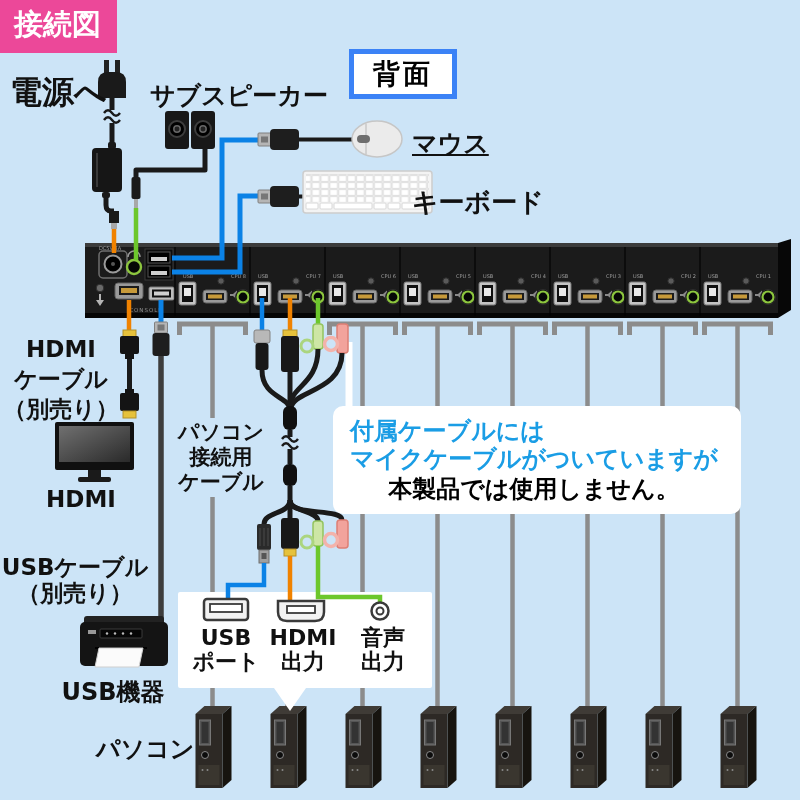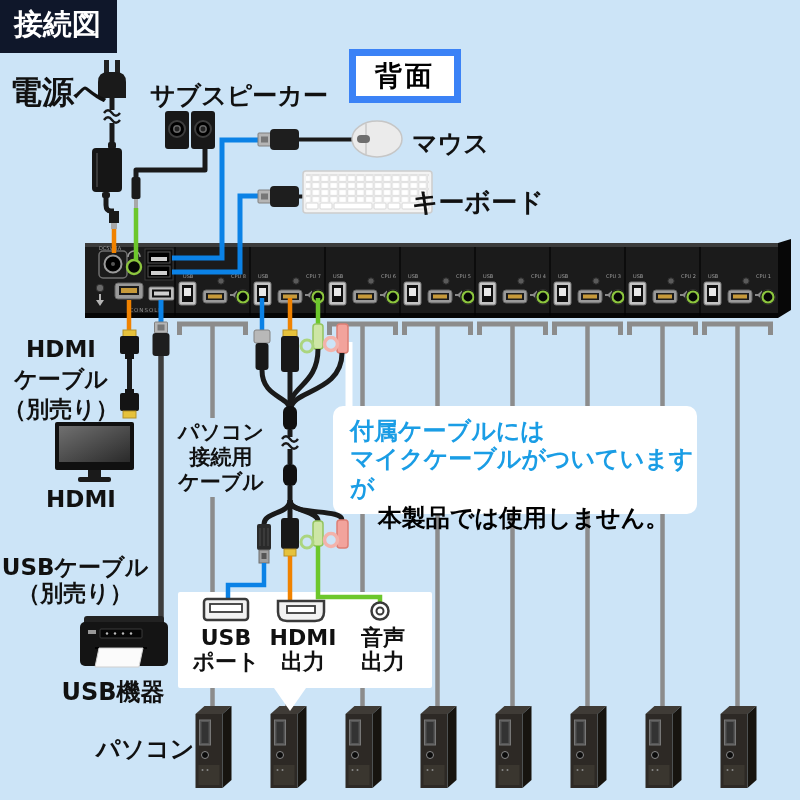--- a/index.html
+++ b/index.html
@@ -8,22 +8,22 @@
   svg{position:absolute;left:0;top:0;}
   .lbl{position:absolute;font-weight:600;color:#111;white-space:nowrap;}
   .col{text-align:center;}
   .col .ln{display:block;}
   .cord{stroke:#1a1a1a;stroke-width:5;fill:none;stroke-linejoin:round;}
   .cord4{stroke:#1a1a1a;stroke-width:4;fill:none;}
   .tilde{stroke:#1a1a1a;stroke-width:2.4;fill:none;}
   .tiny{font-size:5px;fill:#9f9f9f;font-family:"DejaVu Sans",sans-serif;}
   #badge{position:absolute;left:0;top:0;padding:5px 16px 8px 14px;font-size:29px;font-weight:bold;color:#fff;}
   #rear-box{position:absolute;left:349px;top:49px;width:98px;height:40px;background:#fff;
-    border:7px solid #3b82f6;font-size:27px;font-weight:bold;text-align:center;line-height:40px;letter-spacing:3px;}
-  #note-box{position:absolute;left:333px;top:406px;width:364px;height:108px;background:#fff;border-radius:10px;}
+    border:5px solid #3b82f6;font-size:27px;font-weight:bold;text-align:center;line-height:40px;letter-spacing:3px;}
+  #note-box{position:absolute;left:333px;top:406px;width:408px;height:108px;background:#fff;border-radius:10px;}
   #note-box .note-line{display:block;font-size:24px;font-weight:600;line-height:29px;}
   #note-text{position:absolute;left:17px;top:11px;}
   #callout-box{position:absolute;left:178px;top:592px;width:254px;height:96px;background:#fff;border-radius:2px;}
   #callout-ptr{position:absolute;left:96px;top:96px;width:0;height:0;
     border-left:16px solid transparent;border-right:16px solid transparent;border-top:23px solid #fff;}
   .co-lbl{position:absolute;top:34px;text-align:center;font-size:22px;line-height:24px;font-weight:600;color:#111;}
   .co-lbl .ln{display:block;}
 </style>
 </head>
 <body>
@@ -503,26 +503,26 @@
         <path d="M278,601 h46 v11 q0,9 -9,9 h-28 q-9,0 -9,-9 z" fill="#f2f2f2" stroke="#3a3a3a" stroke-width="2.5"></path>
         <rect x="287" y="606" width="28" height="7" fill="#fff" stroke="#3a3a3a" stroke-width="1.8"></rect>
       </g>
       <g>
         <circle cx="380" cy="611" r="8.5" fill="#fff" stroke="#3a3a3a" stroke-width="2.5"></circle>
         <circle cx="380" cy="611" r="3.5" fill="#fff" stroke="#3a3a3a" stroke-width="2"></circle>
       </g>
     </g>
   </svg>
 
-  <div id="badge" style="background: #0f172a;">接続図</div>
+  <div id="badge" style="background: #ec4899;">接続図</div>
   <div id="rear-box">背面</div>
 
   <div class="lbl" style="left:10px;top:71px;font-size:32px;">電源へ</div>
   <div class="lbl" style="left:150px;top:79px;font-size:25px;">サブスピーカー</div>
-  <div class="lbl" style="left:412px;top:127px;font-size:25px;">マウス</div>
+  <div class="lbl" style="left:412px;top:127px;font-size:25px;text-decoration:underline;">マウス</div>
   <div class="lbl" style="left:412px;top:185px;font-size:26px;">キーボード</div>
 
   <div class="lbl col" style="left:0;width:122px;top:334px;font-size:23px;line-height:30px;">
     <span class="ln">HDMI</span>
     <span class="ln">ケーブル</span>
     <span class="ln">（別売り）</span>
   </div>
 
   <div class="lbl col" style="left:176px;width:90px;top:418px;font-size:21px;line-height:25px;background:#cce4f7;padding:2px 0;">
     <span class="ln">パソコン</span>

